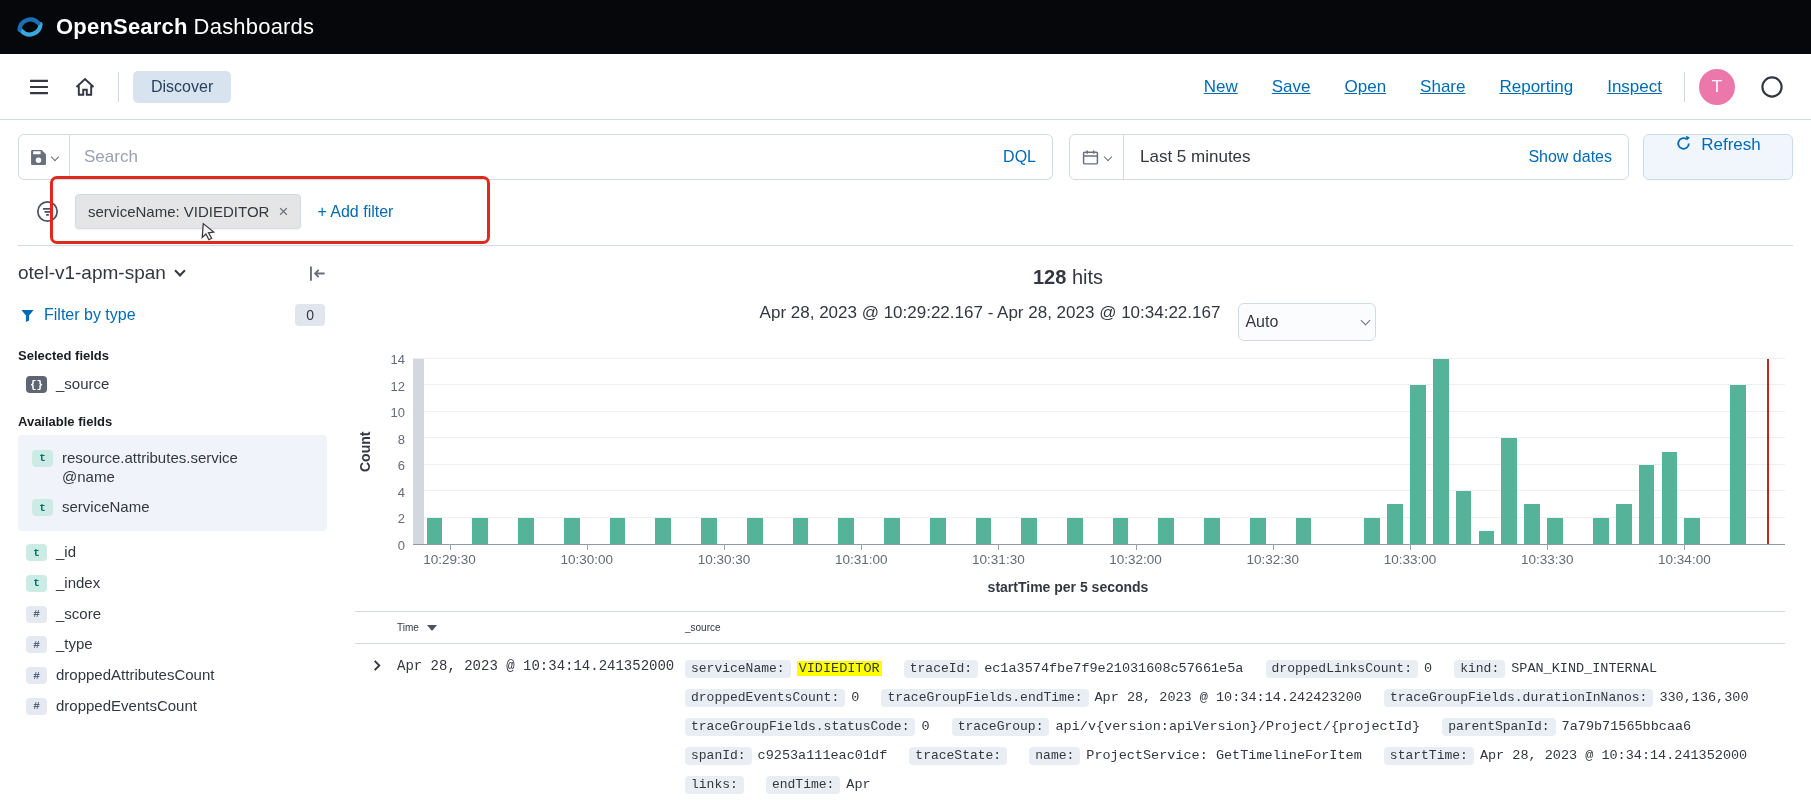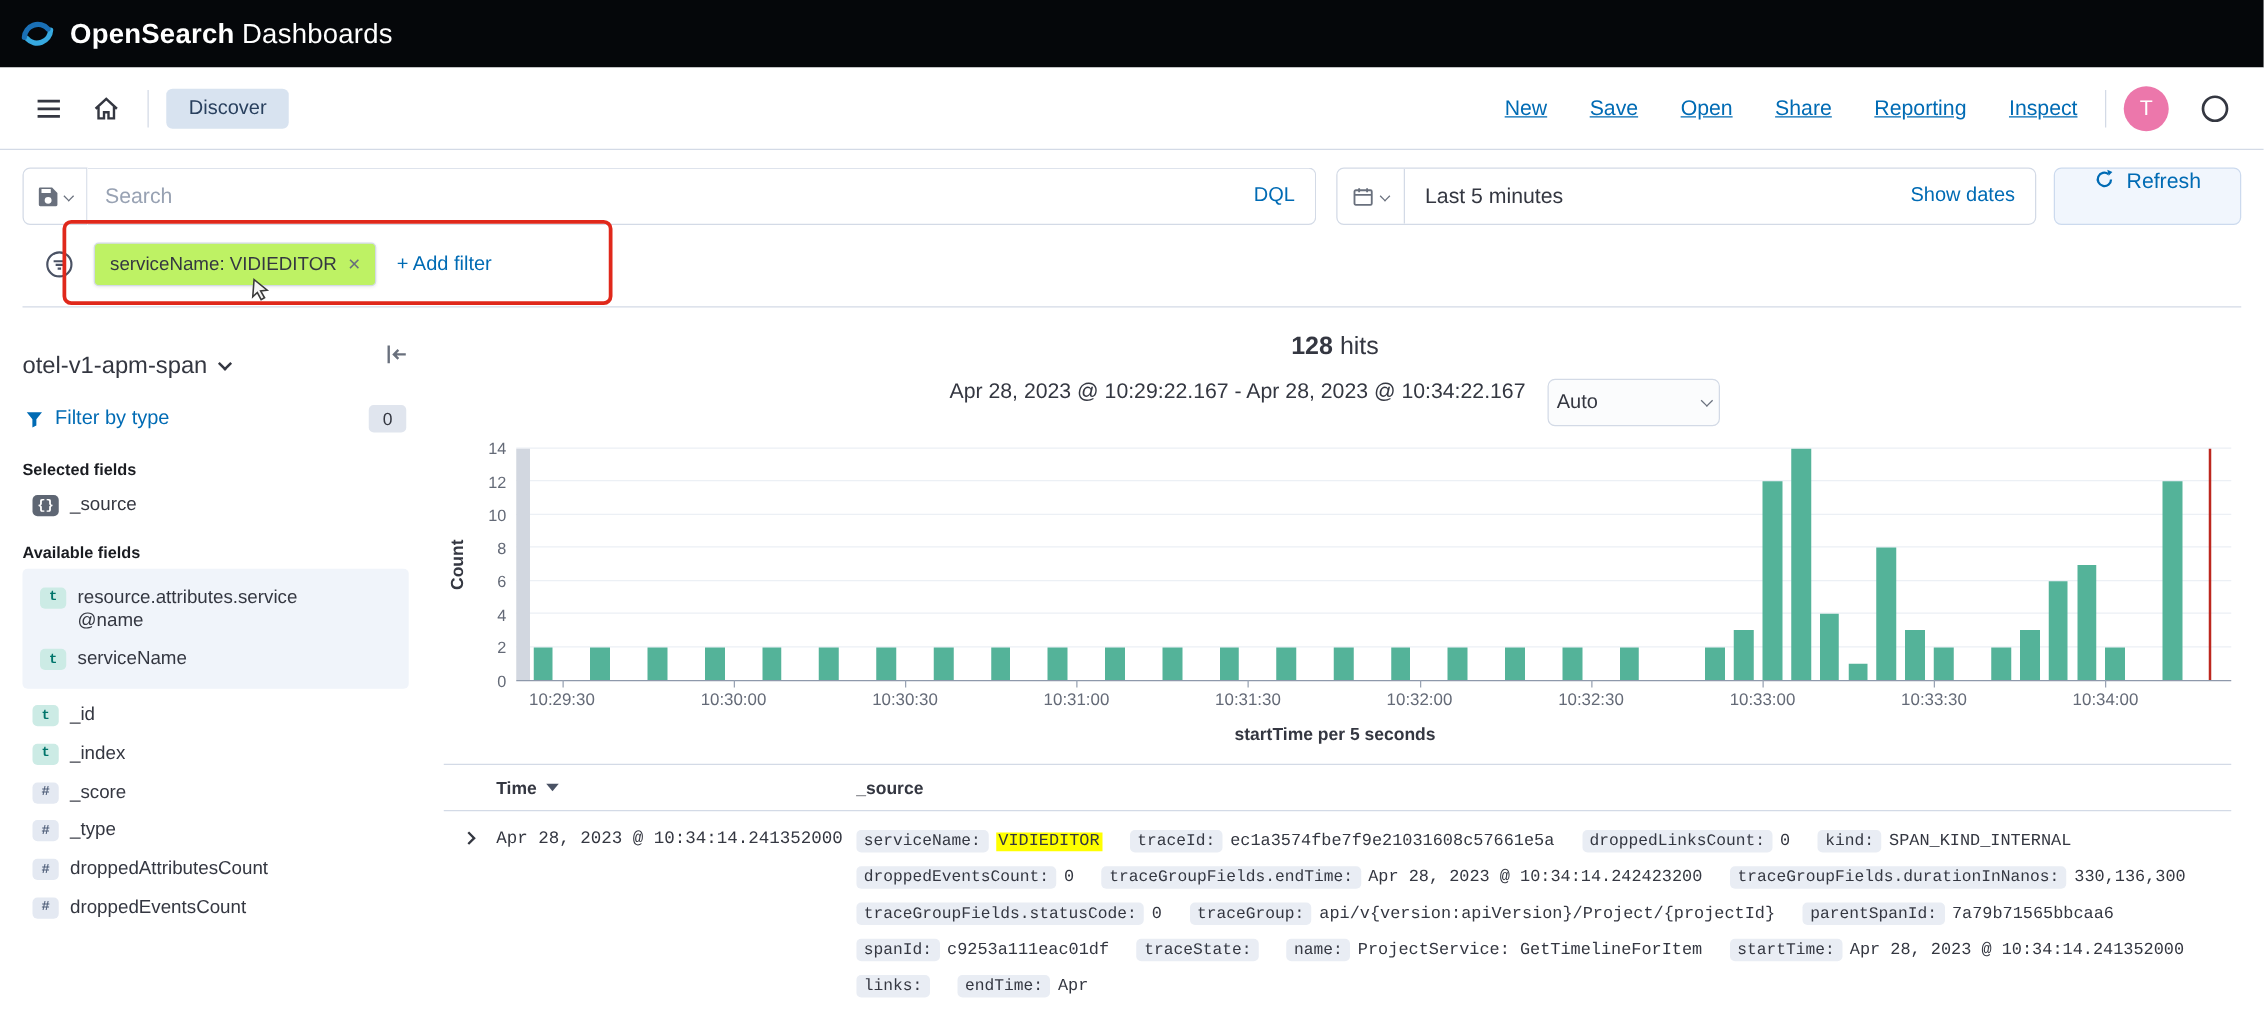--- a/index.html
+++ b/index.html
@@ -40,33 +40,33 @@
   .dql{color:var(--link);font-size:16px;padding:0 16px;}
   .date-group{width:560px;display:flex;align-items:stretch;border:1px solid var(--border);border-radius:6px;background:#fff;margin-right:14px;overflow:hidden;}
   .cal-btn{display:flex;align-items:center;gap:6px;padding:0 12px;border-right:1px solid var(--border);color:var(--subdued);}
   .date-display{flex:1;display:flex;align-items:center;padding:0 16px;font-size:17px;color:var(--text);}
   .show-dates{margin-left:auto;display:flex;align-items:center;padding:0 16px;color:var(--link);font-size:16px;}
   .refresh-btn{width:150px;border:1px solid #CCDAEE;border-radius:6px;background:#F1F6FD;color:var(--link);font-size:17px;display:flex;align-items:flex-start;justify-content:center;gap:9px;}
 
   
   .filter-row{display:flex;align-items:center;padding:14px 18px 16px;gap:16px;border-bottom:1px solid var(--border);background:#fff;}
   .filter-logo{color:#4A5264;display:flex;}
-  .filter-pill{display:flex;align-items:flex-start;gap:9px;border:1px solid var(--border);background:#bef264;border-radius:4px;padding:8px 12px;font-size:15px;color:var(--text);box-shadow:0 1px 2px rgba(0,0,0,.05);}
+  .filter-pill{display:flex;align-items:flex-start;gap:9px;border:1px solid var(--border);background:#e5e5e5;border-radius:4px;padding:8px 12px;font-size:15px;color:var(--text);box-shadow:0 1px 2px rgba(0,0,0,.05);}
   .filter-pill .close-x{color:var(--subdued);font-size:17px;line-height:1;}
   .add-filter{color:var(--link);font-size:16px;}
 
   
   .annotation-box{position:absolute;left:50px;top:176px;width:440px;height:68px;border:3px solid var(--annotation);border-radius:7px;z-index:40;pointer-events:none;}
   .mouse-cursor{position:absolute;left:198px;top:221px;z-index:41;pointer-events:none;}
 
   
   .body-wrap{display:flex;height:564px;overflow:hidden;}
   .sidebar{width:341px;flex:none;padding:16px 14px 0 18px;overflow:hidden;}
   .index-row{display:flex;align-items:center;justify-content:space-between;margin-bottom:16px;}
-  .index-btn{display:flex;align-items:center;gap:10px;font-size:19px;color:var(--text);margin-top:20px;}
+  .index-btn{display:flex;align-items:center;gap:10px;font-size:19px;color:var(--text);}
   .collapse-btn{color:var(--subdued);display:flex;}
   .field-search{display:flex;align-items:center;gap:8px;border:1px solid var(--border);border-radius:6px;height:40px;padding:0 12px;background:#fff;margin-bottom:14px;color:var(--subdued);}
   .field-search input{border:none;outline:none;flex:1;font-size:16px;color:var(--text);font-family:"Liberation Sans",sans-serif;background:transparent;}
   .field-search input::placeholder{color:#7b8191;}
   .ftype-row{display:flex;align-items:center;gap:9px;padding:4px 2px 14px;}
   .ftype-label{color:var(--link);font-size:16px;}
   .count-badge{margin-left:auto;background:#E0E5EE;border-radius:4px;padding:3px 11px;font-size:14px;color:var(--text);}
   .side-heading{font-size:13px;font-weight:700;color:#1A1C21;margin:8px 0 6px;}
   .field-item{display:flex;align-items:flex-start;gap:9px;padding:6px 8px;border-radius:4px;}
   .type-badge{flex:none;width:21px;height:17px;border-radius:4px;font-size:11px;font-weight:700;display:flex;align-items:center;justify-content:center;margin-top:1px;font-family:"Liberation Mono",monospace;}
@@ -95,21 +95,21 @@
   .bar{position:absolute;bottom:0;width:1.15%;background:var(--bar);}
   .tickmark{position:absolute;bottom:-6px;width:1px;height:6px;background:#98A2B3;}
   .time-marker{position:absolute;top:0;bottom:0;width:2px;background:var(--marker);}
   .partial-band{position:absolute;top:0;bottom:0;background:#D2D7E0;}
   .x-row{position:relative;height:26px;margin-left:56px;}
   .xtick{position:absolute;top:7px;transform:translateX(-50%);font-size:13.5px;color:#646A77;white-space:nowrap;}
   .x-title{text-align:center;font-weight:700;font-size:14px;margin:8px 0 16px;}
 
   
   .doc-table{margin-left:4px;}
-  .thead{display:flex;border-top:1px solid var(--border);border-bottom:1px solid var(--border);padding:10px 0;font-size:14px;font-weight:700;align-items:center;}
+  .thead{display:flex;border-top:1px solid var(--border);border-bottom:1px solid var(--border);padding:10px 0;font-size:10px;font-weight:400;align-items:center;}
   .col-time{width:330px;flex:none;padding-left:42px;display:flex;align-items:center;gap:8px;}
   .sort-arrow{width:0;height:0;border-left:5px solid transparent;border-right:5px solid transparent;border-top:6px solid #4A5264;display:inline-block;}
   .trow{display:flex;align-items:flex-start;padding:10px 0 12px;border-bottom:1px solid var(--border);}
   .expand{width:42px;flex:none;display:flex;justify-content:center;padding-top:4px;}
   .time-cell{width:288px;flex:none;font-family:"Liberation Mono",monospace;font-size:14px;padding-top:4px;}
   .source-cell{flex:1;font-family:"Liberation Mono",monospace;font-size:13.5px;line-height:2.15;min-width:0;overflow:hidden;max-height:162px;padding-right:4px;}
   .fieldpair{display:inline-block;margin:0 14px 0 0;white-space:nowrap;}
   .fbadge{background:#E9EDF4;border-radius:4px;padding:1px 6px 2px;font-size:13px;color:var(--text);}
   .fval{margin-left:6px;}
   .fval.hl{background:var(--highlight);padding:0 2px;}

